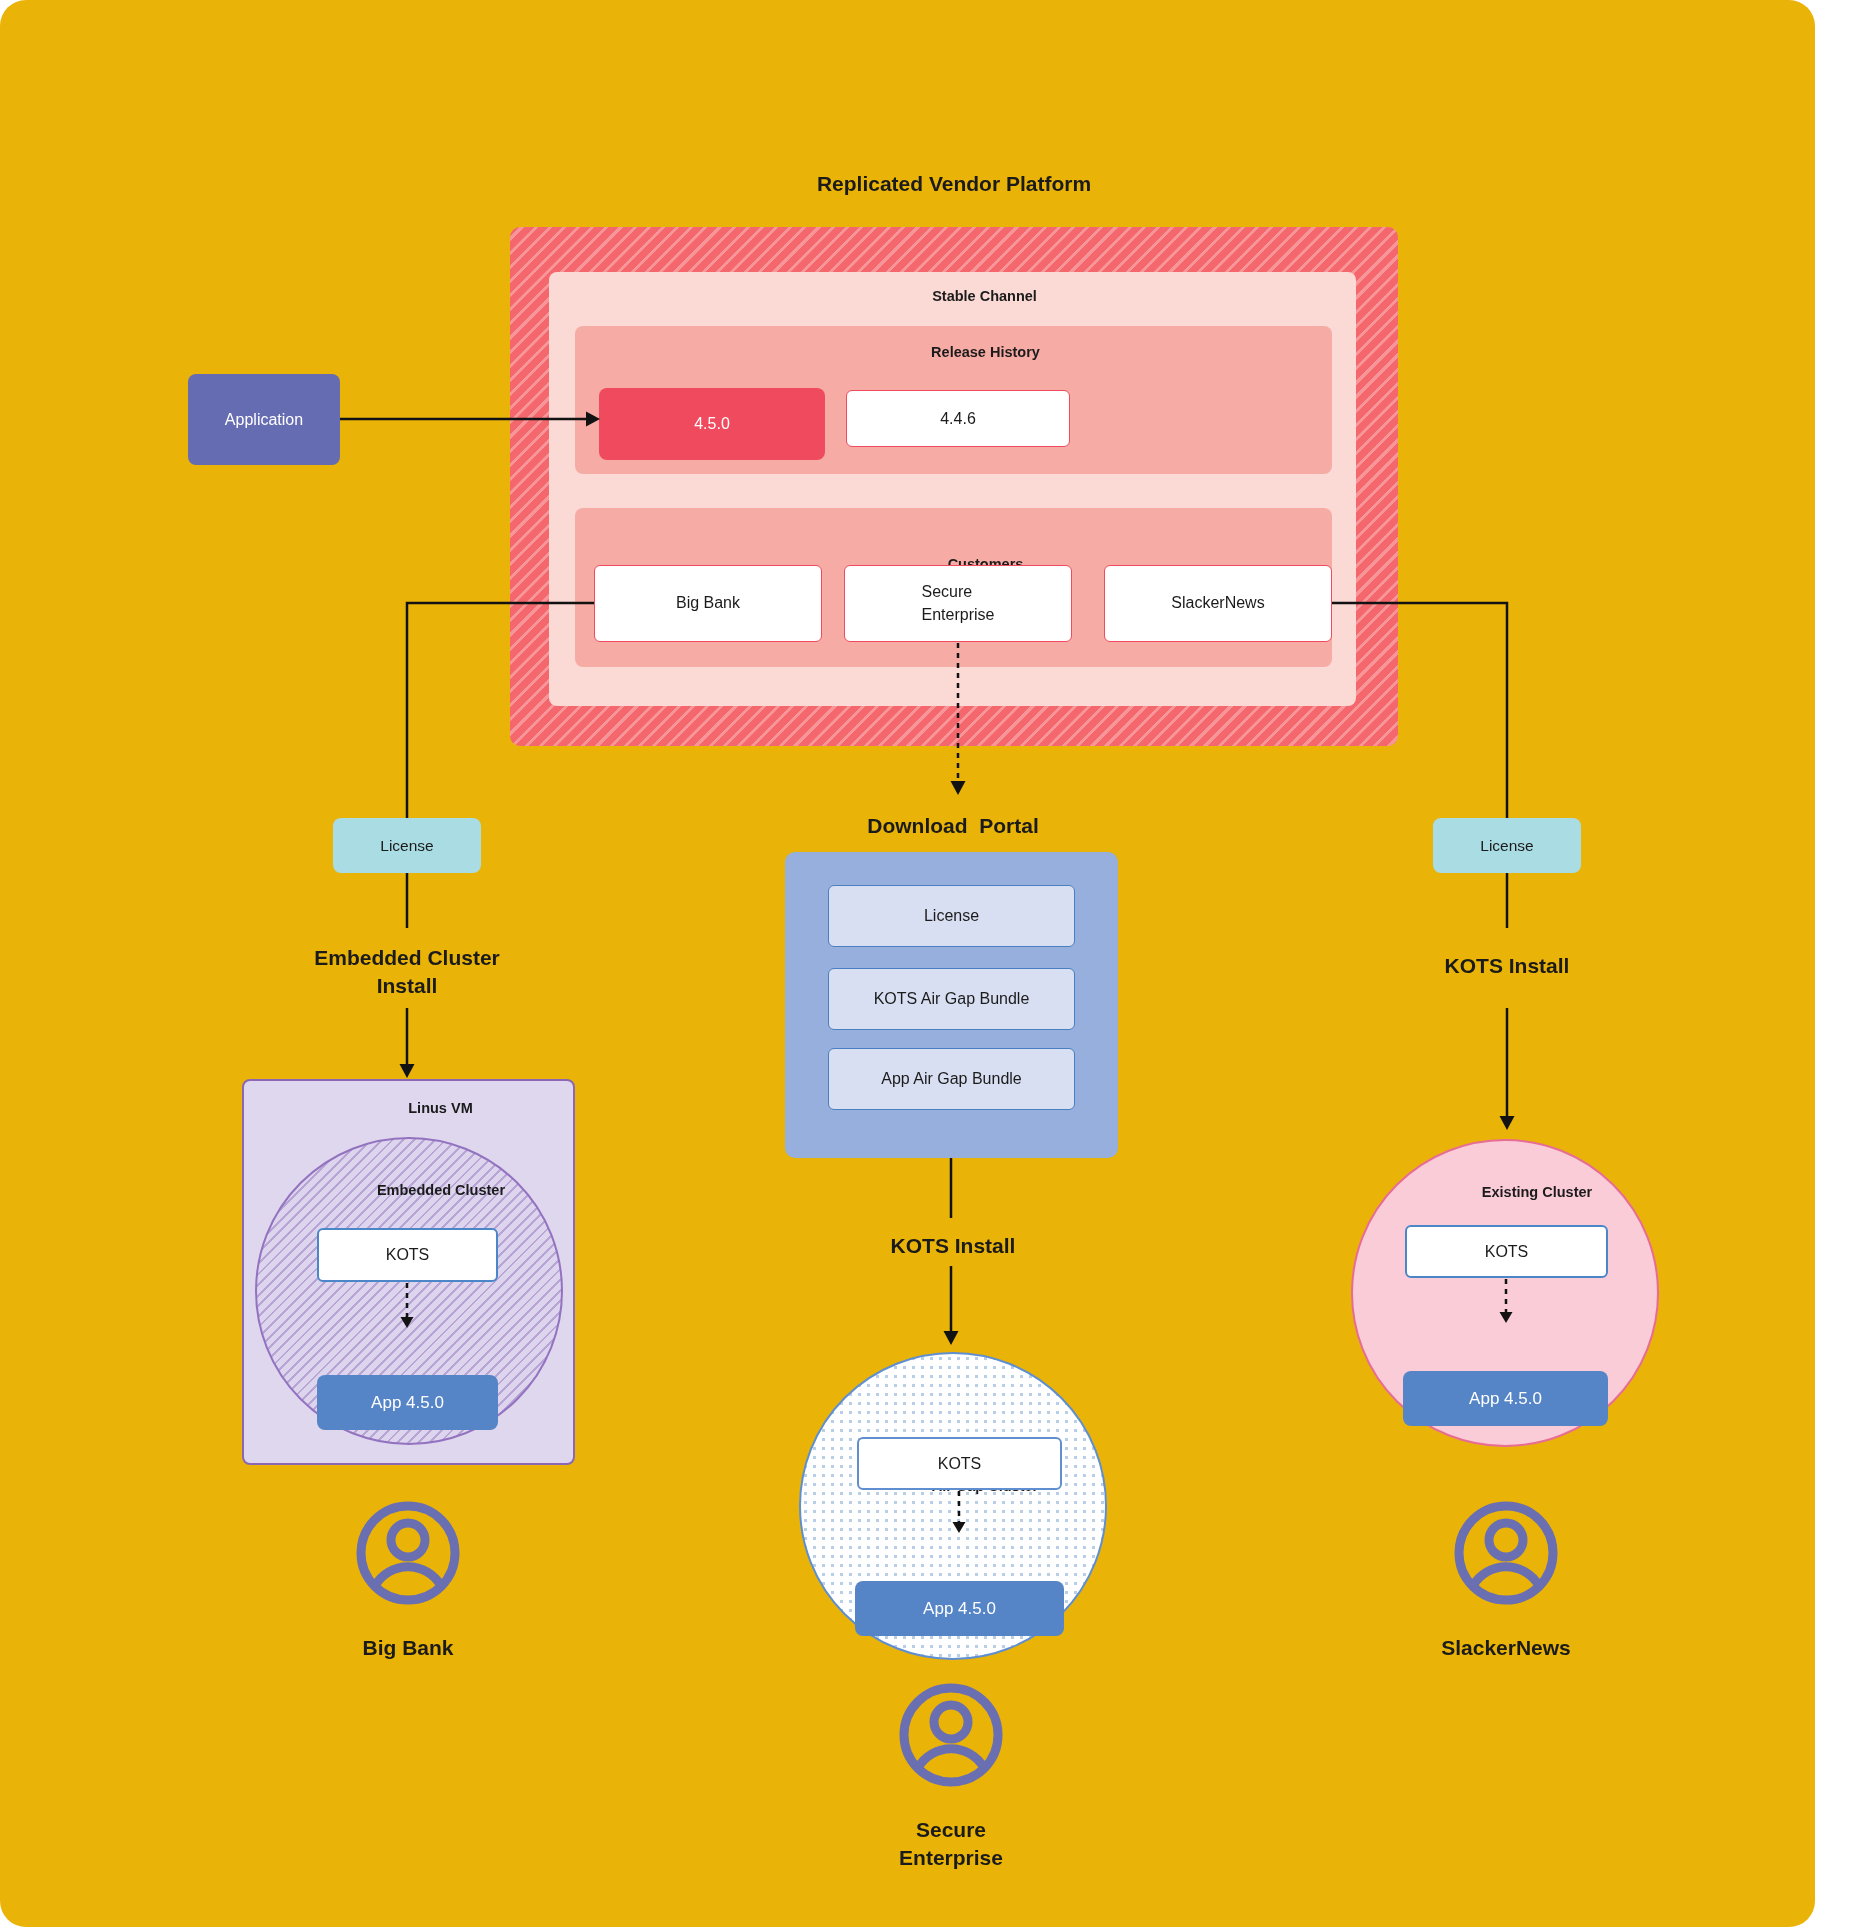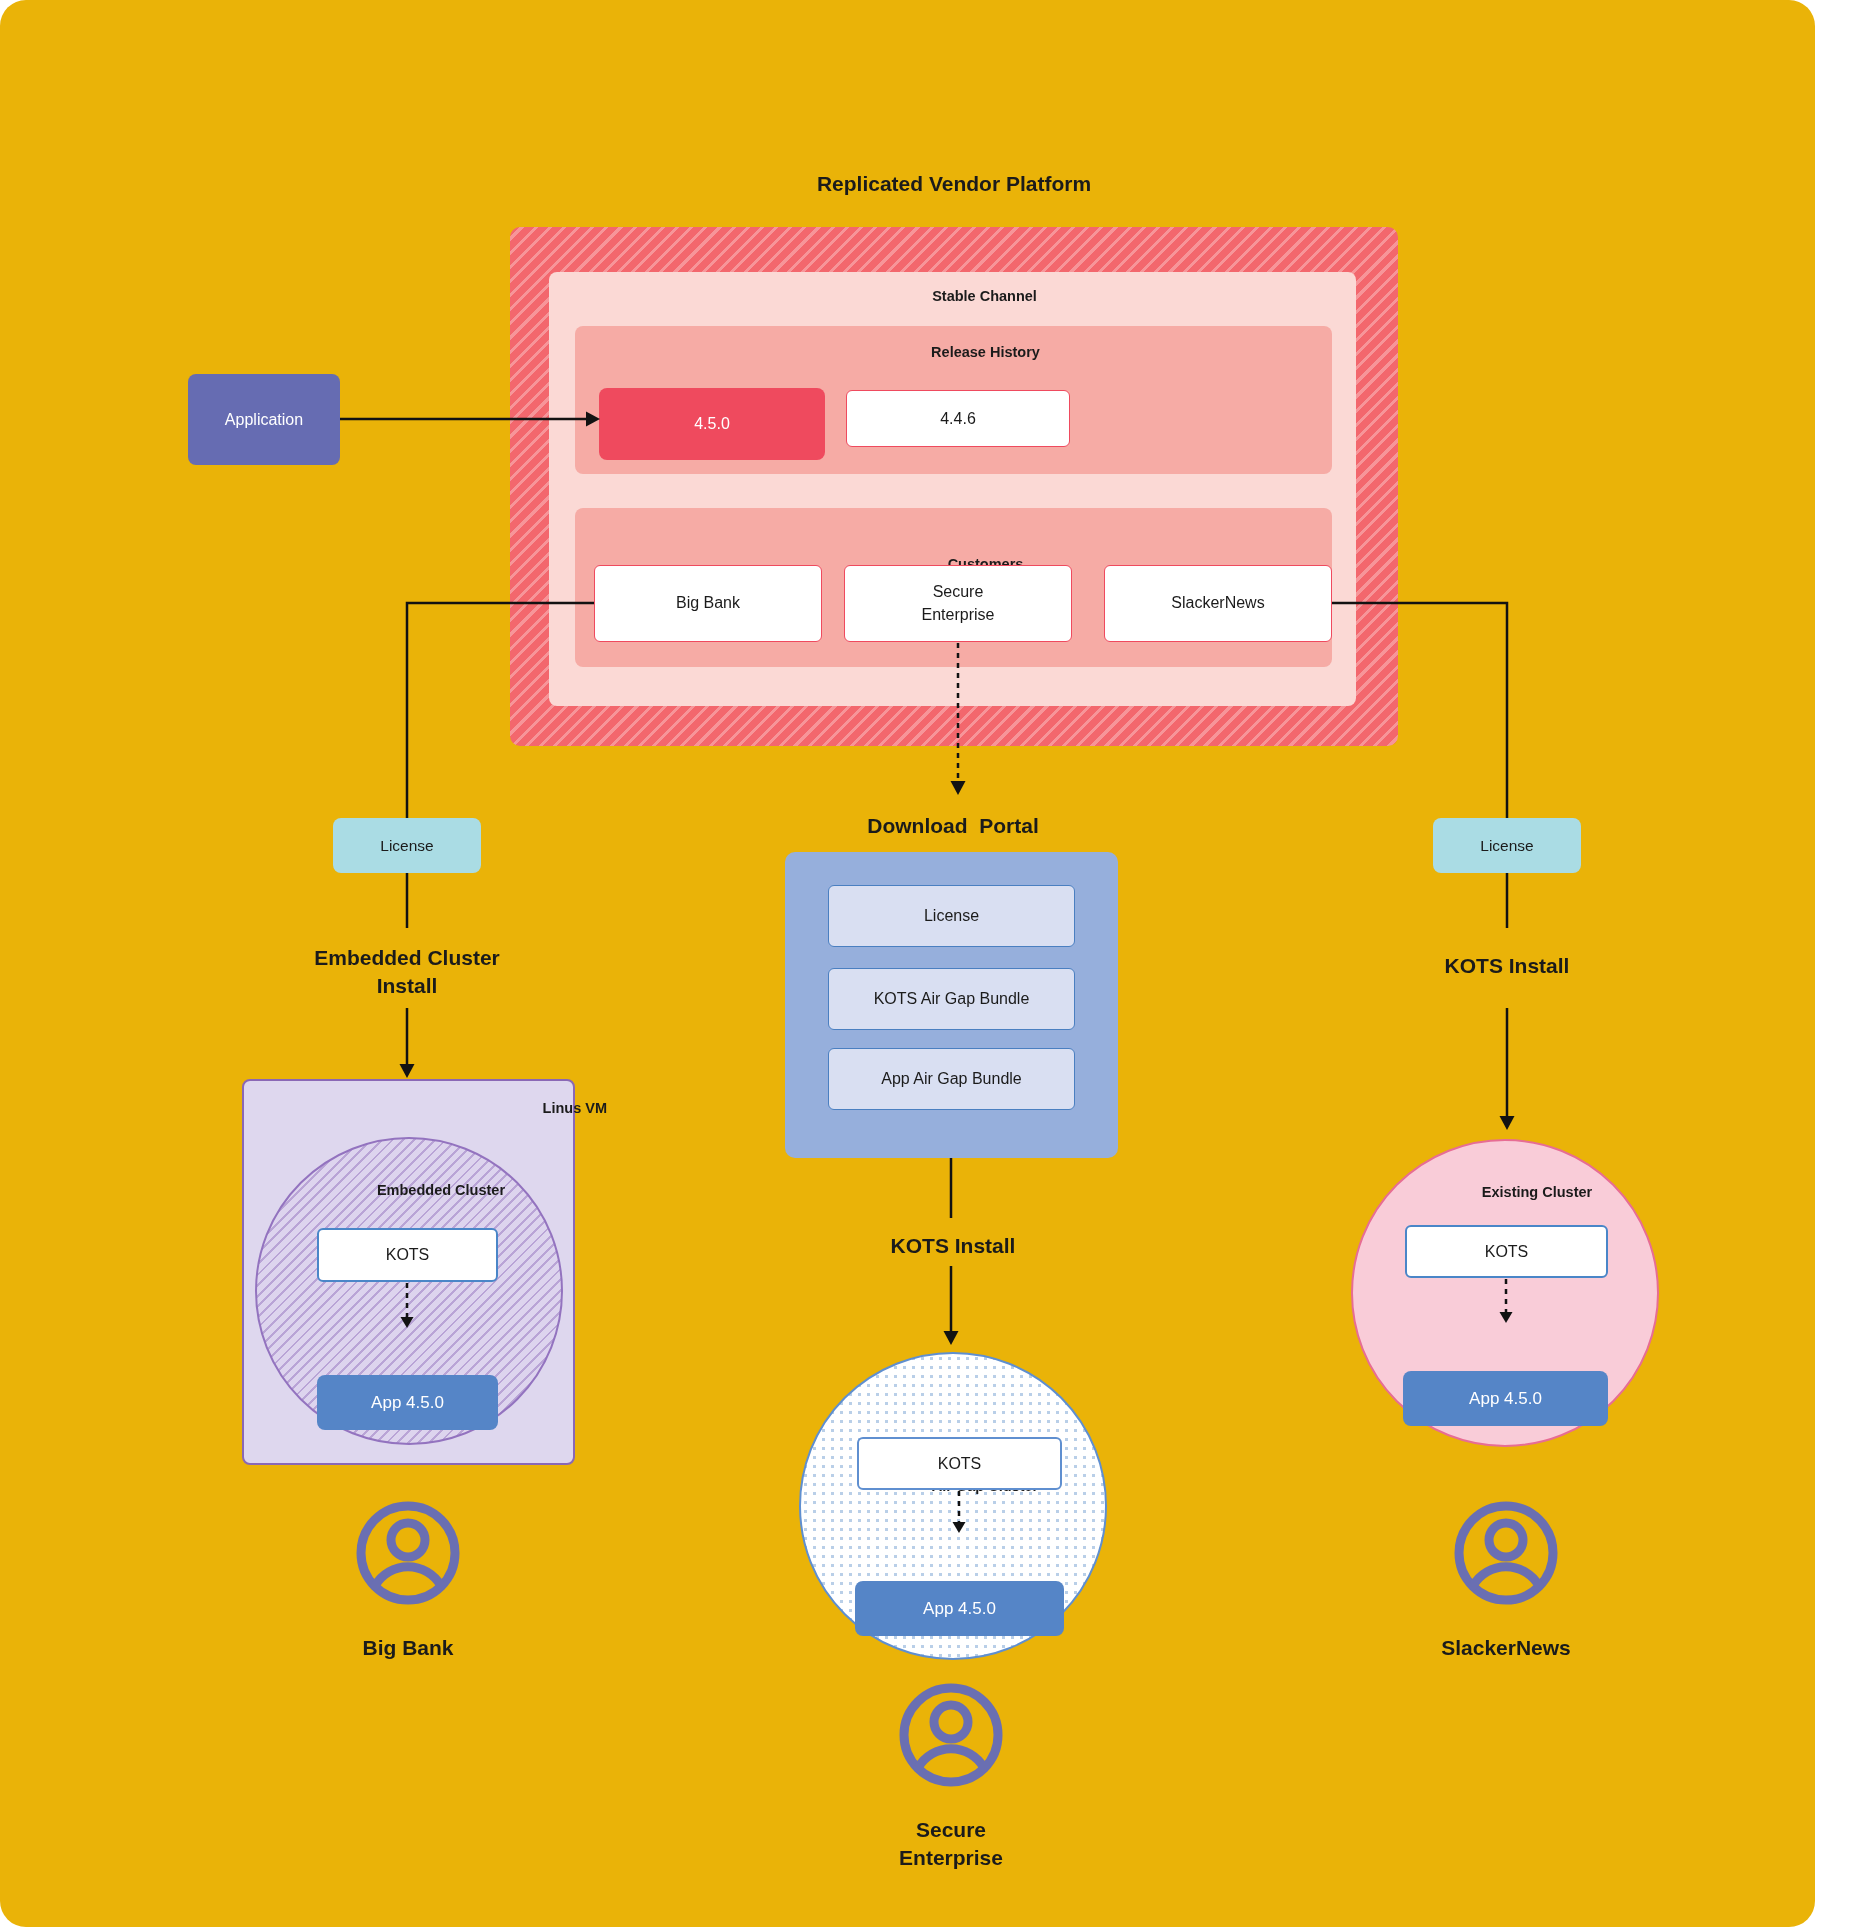--- a/index.html
+++ b/index.html
@@ -1,21 +1,21 @@
 <!DOCTYPE html>
 <html><head>
 <meta charset="utf-8">
 <style>
   html,body{margin:0;padding:0;background:#ffffff;}
   .canvas{
     position:relative;width:1815px;height:1927px;background:#eab308;
     font-family:"Liberation Sans","DejaVu Sans",sans-serif;color:#1b1b1b;overflow:hidden;border-radius:26px;
   }
   .abs{position:absolute;box-sizing:border-box;}
-  .box{display:flex;align-items:center;justify-content:center;text-align:center;}
+  .box{display:flex;align-items:center;justify-content:center;}
   .prewrap{white-space:pre-wrap;}
   .seclabel{font-size:14.5px;font-weight:600;text-align:center;margin-left:32px;}
   .biglabel{font-size:21px;font-weight:600;text-align:center;line-height:1.35;}
   .boxtext{font-size:16px;}
   svg.overlay{position:absolute;left:0;top:0;z-index:30;pointer-events:none;}
 
   
   #title{left:510px;top:170px;width:888px;}
   #outer-hatch{left:510px;top:227px;width:888px;height:519px;border-radius:10px;
     background:repeating-linear-gradient(135deg,#f3676d 0 7px,#f79599 7px 10px);}
@@ -44,21 +44,21 @@
 
   
   #portal-box{left:785px;top:852px;width:333px;height:306px;border-radius:10px;background:#96afdc;}
   .portal-item{left:828px;width:247px;height:62px;border-radius:6px;background:#d9dff2;border:1.5px solid #4a7fc1;}
   #portal-license{top:885px;}
   #portal-kots-bundle{top:968px;}
   #portal-app-bundle{top:1048px;}
 
   
   #vm-box{left:242px;top:1079px;width:333px;height:386px;border-radius:8px;background:#ded7ee;border:2px solid #8a68b5;}
-  #vm-label{left:242px;top:1100px;width:333px;text-align:right;}
+  #vm-label{left:242px;top:1100px;width:333px;}
   #embedded-circle{left:255px;top:1137px;width:308px;height:308px;border-radius:50%;
     border:2.5px solid #9373bf;
     background:repeating-linear-gradient(135deg,#ddd4ee 0 5.5px,#b9a4d6 5.5px 7.5px);}
   #embedded-circle-label{left:255px;top:1182px;width:308px;}
   .kotsbox{background:#ffffff;border:2px solid #4a86c8;border-radius:6px;}
   .appbox{background:#5585c7;border-radius:8px;color:#ffffff;font-size:17px;margin-top:48px;}
   #kots-left{left:317px;top:1228px;width:181px;height:54px;}
   #app-left{left:317px;top:1327px;width:181px;height:55px;}
 
   

